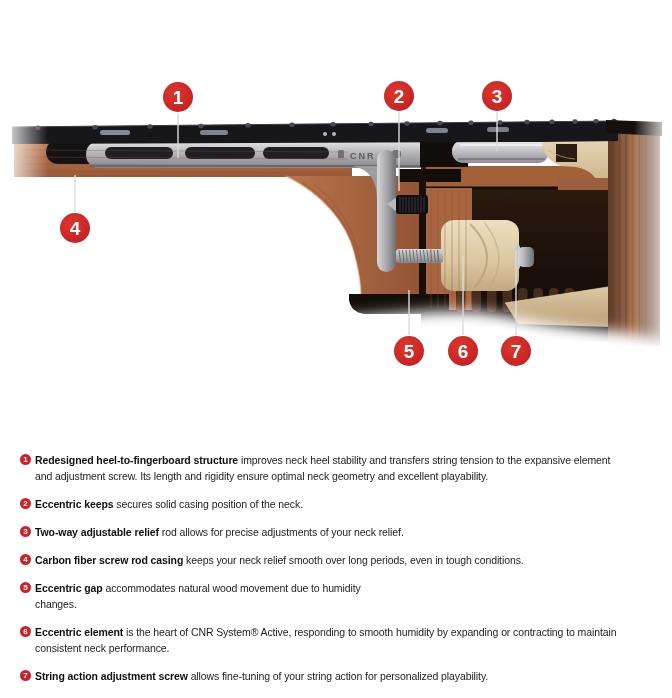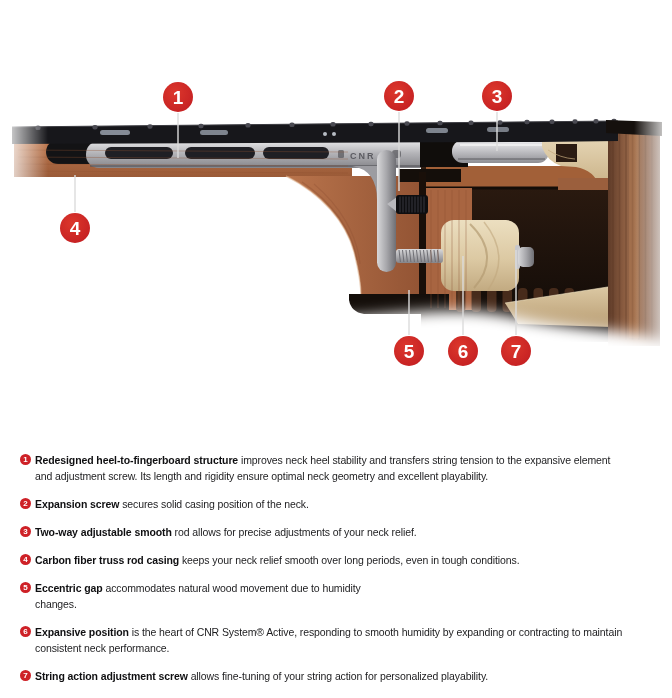--- a/index.html
+++ b/index.html
@@ -280,38 +280,38 @@
   </figure>
 
   <section class="legend">
     <div class="legend-item">
       <span class="lbadge">1</span>
       <p class="ltext"><b>Redesigned heel-to-fingerboard structure</b> <span>improves neck heel stability and transfers string tension to the expansive element
 and adjustment screw. Its length and rigidity ensure optimal neck geometry and excellent playability.</span></p>
     </div>
     <div class="legend-item">
       <span class="lbadge">2</span>
-      <p class="ltext"><b>Expansion screw</b> <span>secures solid casing position of the neck.</span></p>
+      <p class="ltext"><b>Eccentric keeps</b> <span>secures solid casing position of the neck.</span></p>
     </div>
     <div class="legend-item">
       <span class="lbadge">3</span>
-      <p class="ltext"><b>Two-way adjustable smooth</b> <span>rod allows for precise adjustments of your neck relief.</span></p>
+      <p class="ltext"><b>Two-way adjustable relief</b> <span>rod allows for precise adjustments of your neck relief.</span></p>
     </div>
     <div class="legend-item">
       <span class="lbadge">4</span>
-      <p class="ltext"><b>Carbon fiber truss rod casing</b> <span>keeps your neck relief smooth over long periods, even in tough conditions.</span></p>
+      <p class="ltext"><b>Carbon fiber screw rod casing</b> <span>keeps your neck relief smooth over long periods, even in tough conditions.</span></p>
     </div>
     <div class="legend-item">
       <span class="lbadge">5</span>
       <p class="ltext"><b>Eccentric gap</b> <span>accommodates natural wood movement due to humidity
 changes.</span></p>
     </div>
     <div class="legend-item">
       <span class="lbadge">6</span>
-      <p class="ltext"><b>Expansive position</b> <span>is the heart of CNR System® Active, responding to smooth humidity by expanding or contracting to maintain
+      <p class="ltext"><b>Eccentric element</b> <span>is the heart of CNR System® Active, responding to smooth humidity by expanding or contracting to maintain
 consistent neck performance.</span></p>
     </div>
     <div class="legend-item">
       <span class="lbadge">7</span>
       <p class="ltext"><b>String action adjustment screw</b> <span>allows fine-tuning of your string action for personalized playability.</span></p>
     </div>
   </section>
 
 </div>
 

